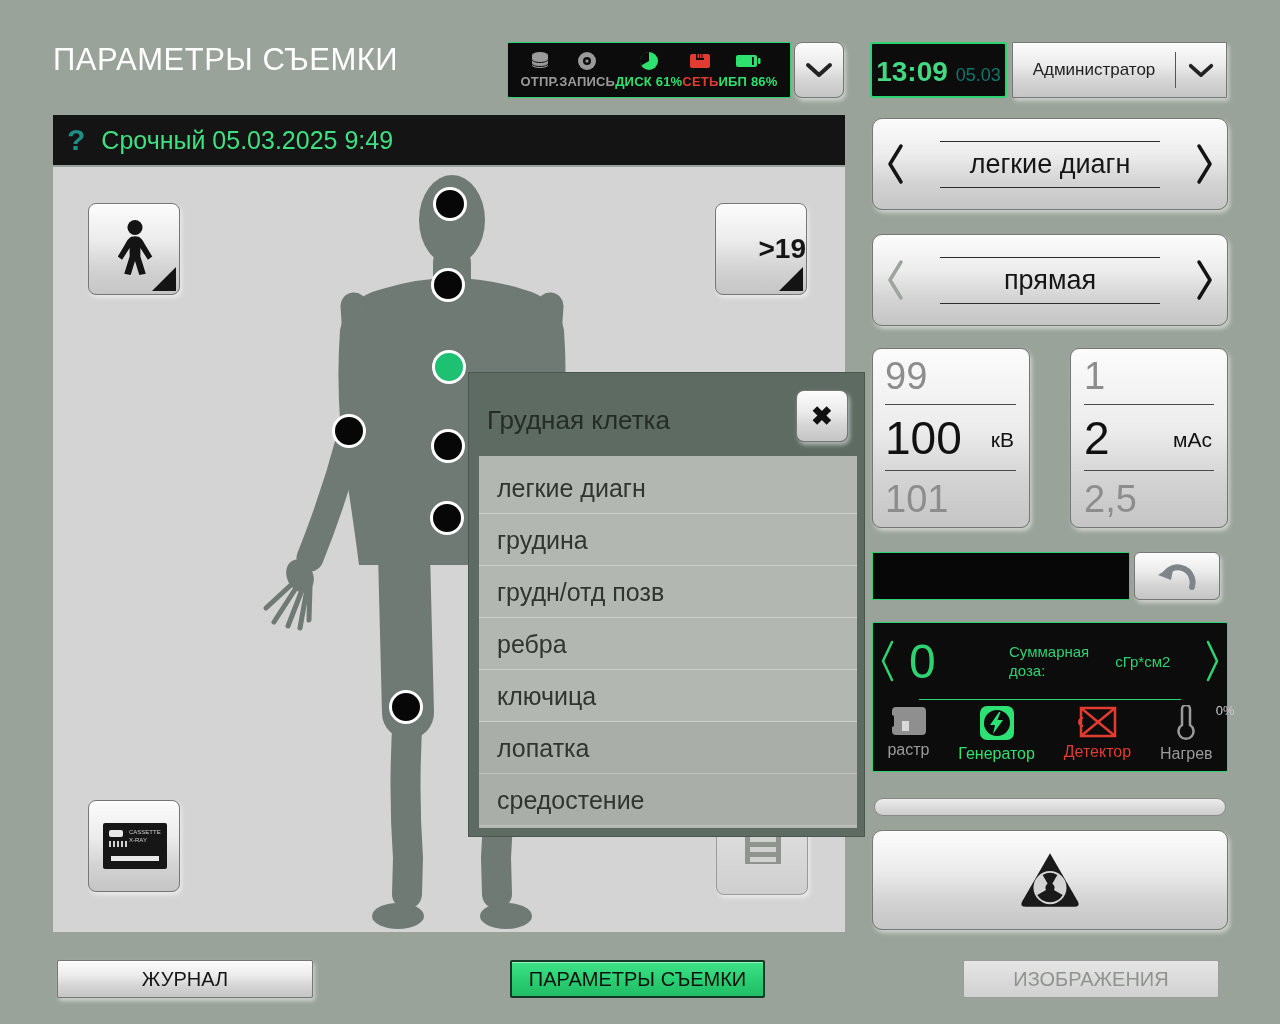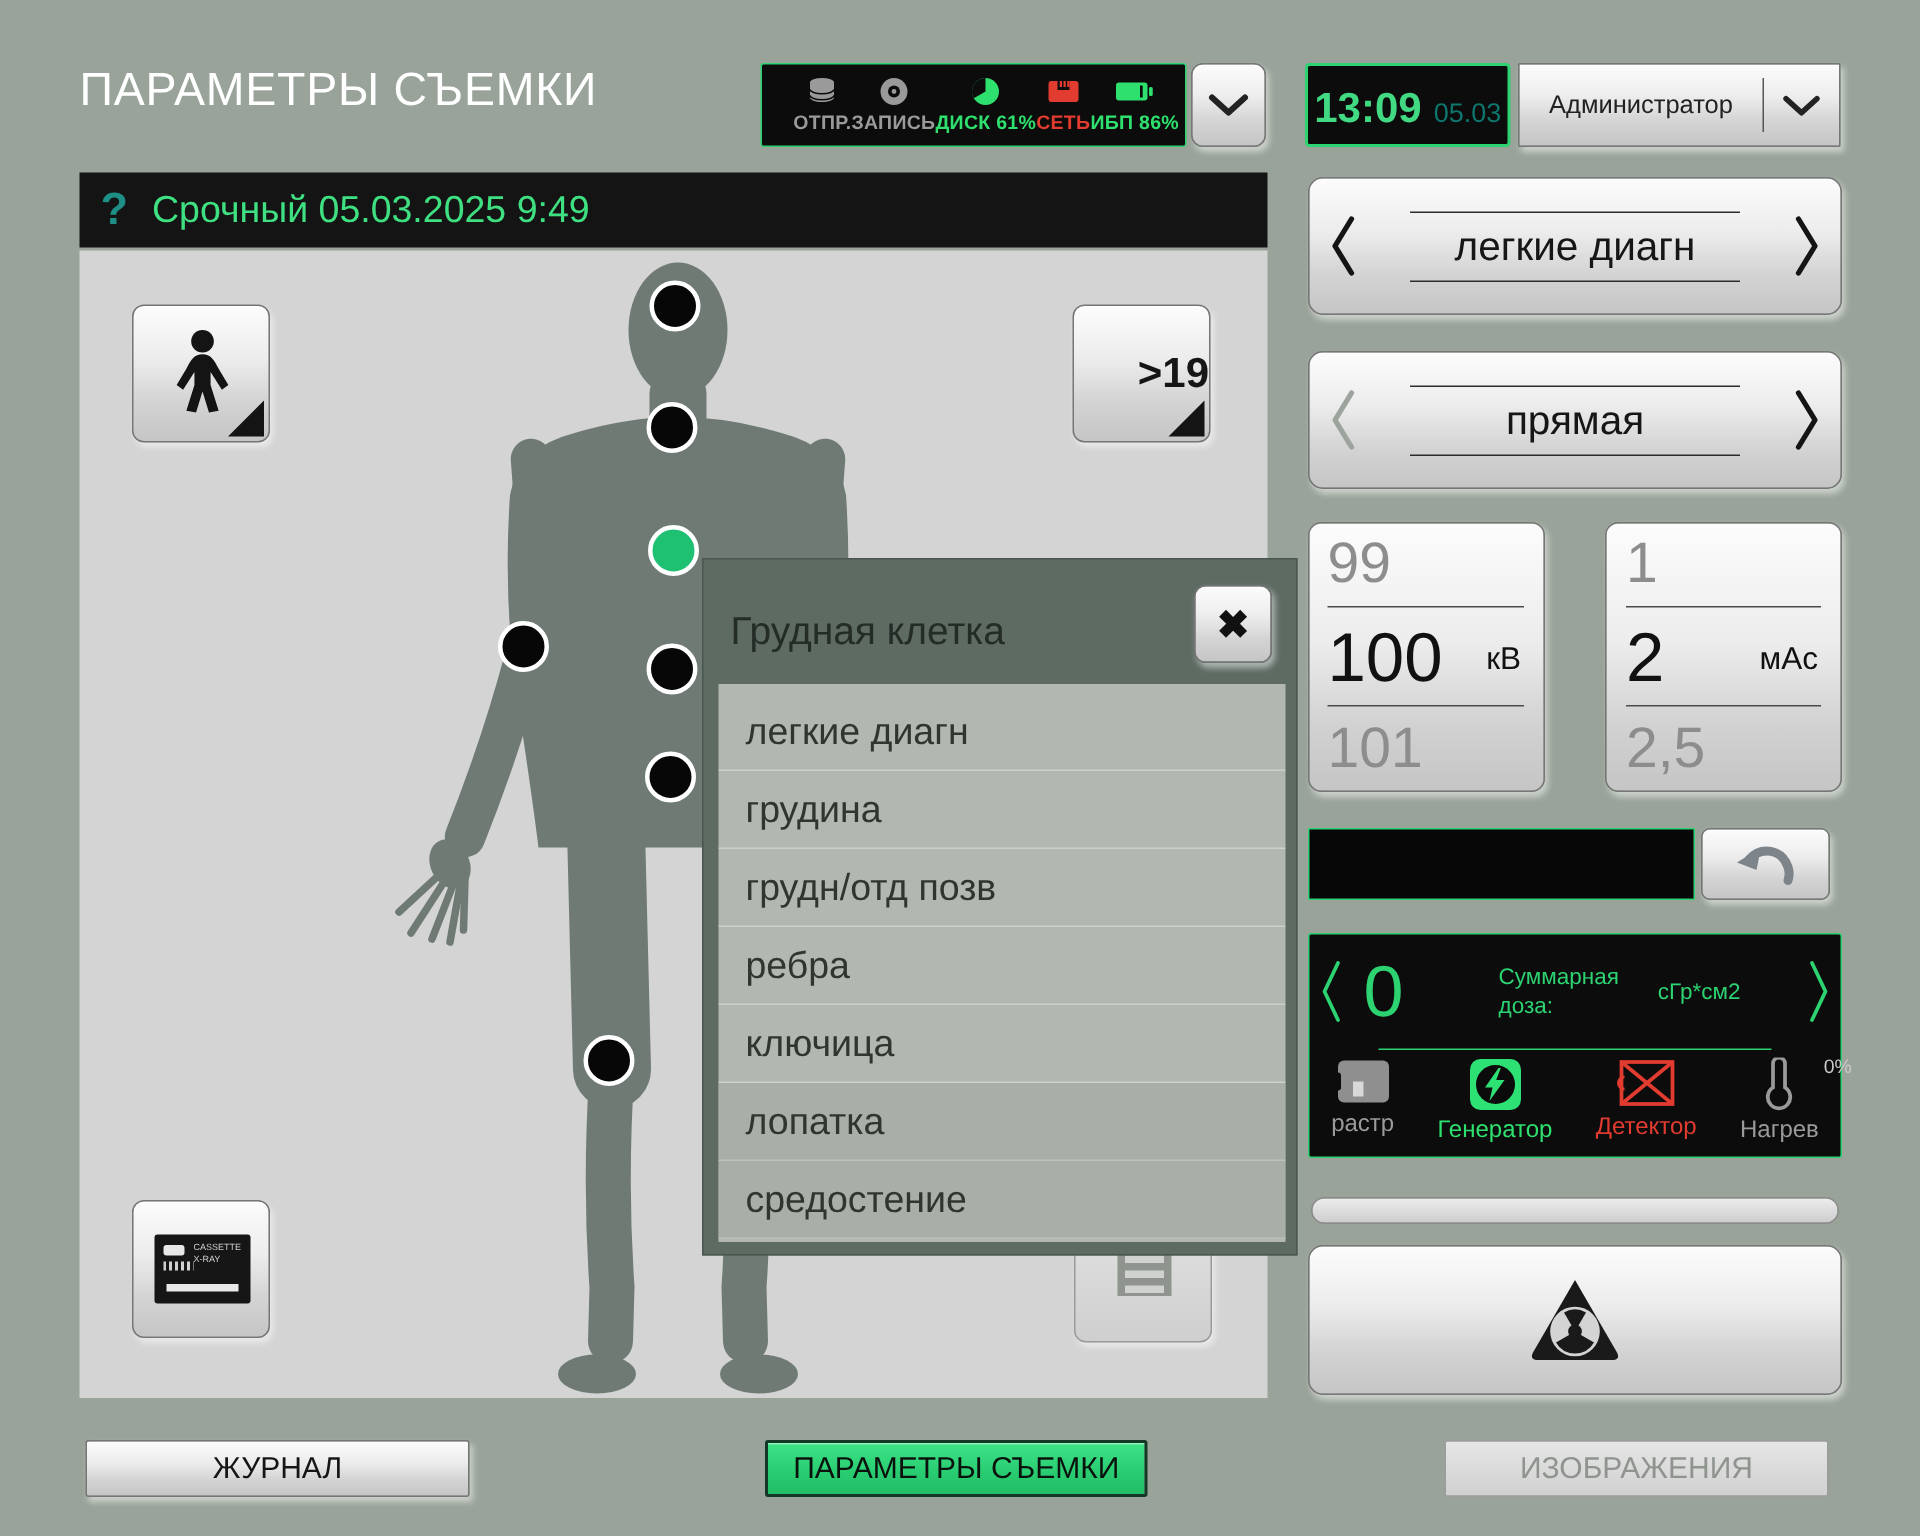--- a/index.html
+++ b/index.html
@@ -20,21 +20,21 @@
     cursor:pointer;
   }
   .gbtn.disabled { background:linear-gradient(180deg,#e3e3e3,#cfcfcf); border-color:#9a9a9a; }
 
   
   .page-title { left:53px; top:42px; font-size:31px; color:#ffffff; letter-spacing:.5px; font-weight:400; }
 
   .status-box {
     left:507px; top:42px; width:284px; height:56px;
     background:#0c0c0c; border:1px solid #2dd271; border-radius:2px;
-    display:flex; align-items:center; justify-content:flex-end; padding:0 4px;
+    display:flex; align-items:center; justify-content:center; padding:0 4px;
   }
   .status-item { display:flex; flex-direction:column; align-items:center; gap:3px; }
   .status-item .lbl { font-size:13px; font-weight:700; letter-spacing:.2px; }
   .c-gray { color:#9a9a9a; } .c-green{ color:#2ee06e; } .c-red{ color:#e23b30; }
 
   .status-expand { left:794px; top:42px; width:50px; height:56px; display:flex; align-items:center; justify-content:center; }
 
   .clock {
     left:870px; top:42px; width:137px; height:56px;
     background:#0c0c0c; border:2px solid #2dd271; border-radius:3px;
@@ -103,21 +103,21 @@
   .spin-unit { position:absolute; right:2px; bottom:18px; font-size:21px; color:#111; }
 
   .exp-field { left:872px; top:552px; width:258px; height:48px; background:#070707; border:1px solid #2dd271; }
   .undo-btn { left:1134px; top:552px; width:86px; height:48px; border-radius:6px;
     display:flex; align-items:center; justify-content:center; }
 
   .dose-panel { left:872px; top:622px; width:356px; height:150px; background:#0c0c0c;
     border:1px solid #2dd271; border-radius:2px; }
   .dose-top { position:absolute; left:0; top:0; right:0; height:76px; display:flex; align-items:center; }
   .dose-val { font-size:48px; color:#2dd271; margin-left:14px; min-width:60px; }
-  .dose-lbl { font-size:15px; color:#2dd271; line-height:19px; margin-left:30px; }
+  .dose-lbl { font-size:15px; color:#2dd271; line-height:19px; margin-left:40px; }
   .dose-unit { font-size:15px; color:#2dd271; margin-left:26px; }
   .dose-div { position:absolute; left:46px; right:46px; top:76px; height:1px; background:#2dd271; }
   .dev-row { position:absolute; left:0; top:82px; right:0; bottom:0; display:flex; justify-content:space-around; align-items:flex-start; }
   .dev { display:flex; flex-direction:column; align-items:center; gap:4px; position:relative; }
   .dev .lbl { font-size:16px; }
   .heat-pct { position:absolute; right:-22px; top:-2px; font-size:13px; color:#c9c9c9; }
 
   .progress { left:874px; top:798px; width:352px; height:18px; border-radius:9px;
     background:linear-gradient(180deg,#ececec,#cdcdcd); border:1px solid #8a8a8a; }
 

